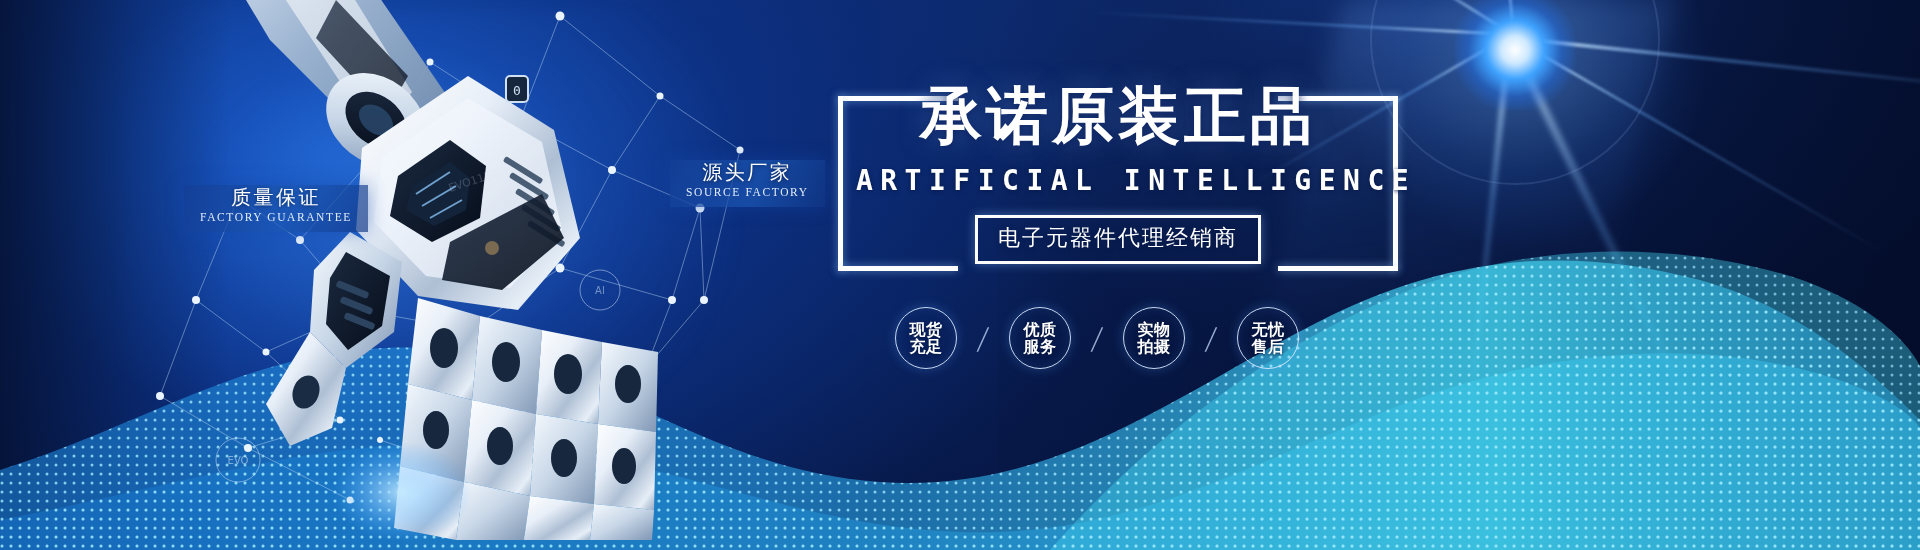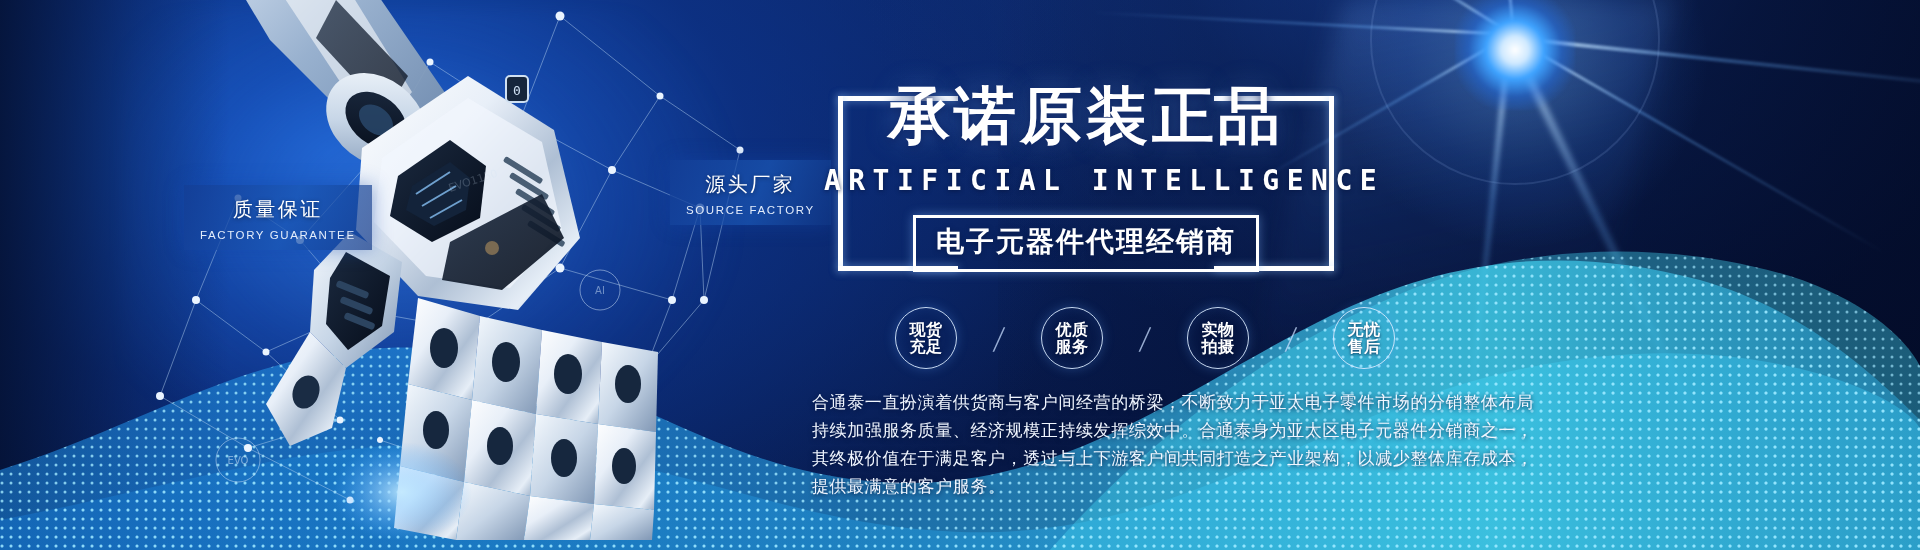--- a/index.html
+++ b/index.html
@@ -65,31 +65,31 @@
   }
   
   .wave-wrap{position:absolute;left:0;bottom:0;width:100%;height:330px;overflow:hidden;}
   .wave-svg{position:absolute;left:0;bottom:0;width:1920px;height:330px;}
   
   .net{position:absolute;left:0;top:0;width:1920px;height:550px;pointer-events:none;}
   
   .hand{position:absolute;left:150px;top:-20px;width:560px;height:560px;}
   
   .tag{
-    position:absolute;padding:13px 16px 9px 16px;text-align:center;color:#fff;
+    position:absolute;padding:1px 16px 9px 16px;text-align:center;color:#fff;
     background:linear-gradient(110deg,rgba(19,62,150,0.82) 0%,rgba(26,86,180,0.72) 55%,rgba(16,55,135,0.70) 100%);
     box-shadow:0 0 18px rgba(20,70,170,0.45);
   }
   .tag .cn{font-size:20px;font-weight:500;letter-spacing:2.5px;line-height:1.15;text-shadow:0 1px 4px rgba(0,0,0,0.45);}
-  .tag .en{font-size:11.5px;letter-spacing:1.6px;color:#e2ecfb;margin-top:8px;font-family:Liberation Sans, sans-serif;}
+  .tag .en{font-size:11.5px;letter-spacing:1.6px;color:#e2ecfb;margin-top:2px;font-family:Liberation Serif, serif;}
   #tag-quality{left:184px;top:185px;}
   #tag-source{left:670px;top:160px;}
 
   
-  .head{position:absolute;left:838px;top:96px;width:496px;height:175px;}
+  .head{position:absolute;left:838px;top:96px;width:560px;height:175px;}
   .bracket{position:absolute;inset:0;}
   .br-seg{position:absolute;background:#ffffff;box-shadow:0 0 8px rgba(150,200,255,0.55);}
   
   .br-l-top{left:0;top:0;width:120px;height:5px;}
   .br-l-v{left:0;top:0;width:5px;height:175px;}
   .br-l-bot{left:0;bottom:0;width:120px;height:5px;}
   .br-r-top{right:0;top:0;width:120px;height:5px;}
   .br-r-v{right:0;top:0;width:5px;height:175px;}
   .br-r-bot{right:0;bottom:0;width:120px;height:5px;}
 
@@ -105,27 +105,27 @@
     font-family:"DejaVu Sans Mono","Liberation Mono",monospace;
     text-shadow:0 1px 4px rgba(8,24,70,0.9);
     padding-left:36px;
   }
   .h-sub-box{
     position:absolute;left:50%;transform:translateX(-50%);top:119px;
     border:3px solid #ffffff;padding:5px 20px 8px 20px;white-space:nowrap;
     box-shadow:0 0 10px rgba(130,185,255,0.45);
   }
   .h-sub-box .txt{
-    font-size:28px;font-weight:700;color:#ffffff;letter-spacing:2px;
+    font-size:22px;font-weight:400;color:#ffffff;letter-spacing:2px;
     text-shadow:0 1px 5px rgba(8,24,70,0.8);
     margin-top:28px;
   }
 
   
-  .badges{position:absolute;left:895px;top:307px;display:flex;align-items:center;gap:16px;}
+  .badges{position:absolute;left:895px;top:307px;display:flex;align-items:center;gap:0px;}
   .badge{
     width:62px;height:62px;border-radius:50%;border:1.6px solid rgba(214,232,255,0.92);
     display:flex;flex-direction:column;align-items:center;justify-content:center;
     color:#fff;flex:0 0 auto;
     box-shadow:0 0 12px rgba(90,160,255,0.28), inset 0 0 12px rgba(90,160,255,0.12);
   }
   .badge span{font-size:16px;font-weight:700;line-height:1.08;letter-spacing:0.5px;
     text-shadow:0 1px 3px rgba(6,20,60,0.85);}
   .slash{
     width:52px;flex:0 0 auto;text-align:center;color:rgba(200,222,255,0.75);
@@ -409,20 +409,14 @@
       <span>实物</span>
       <span>拍摄</span>
     </div>
     <div class="slash">/</div>
     <div class="badge">
       <span>无忧</span>
       <span>售后</span>
     </div>
   </div>
 
-  <div class="para">
-    <p>合通泰一直扮演着供货商与客户间经营的桥梁，不断致力于亚太电子零件市场的分销整体布局</p>
-    <p>持续加强服务质量、经济规模正持续发挥综效中。合通泰身为亚太区电子元器件分销商之一，</p>
-    <p>其终极价值在于满足客户，透过与上下游客户间共同打造之产业架构，以减少整体库存成本，</p>
-    <p>提供最满意的客户服务。</p>
-  </div>
 
 </div>
 
 </body></html>

